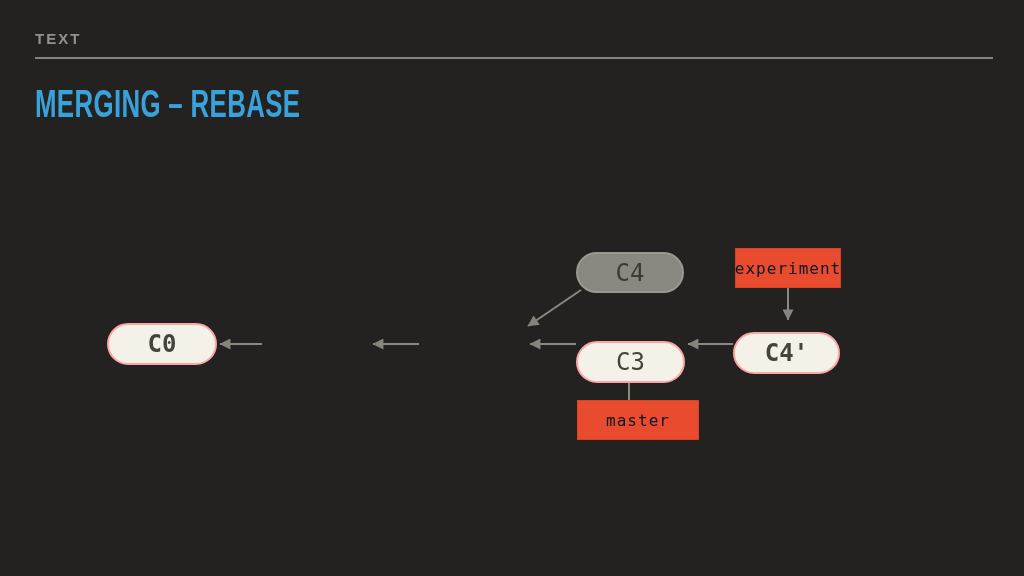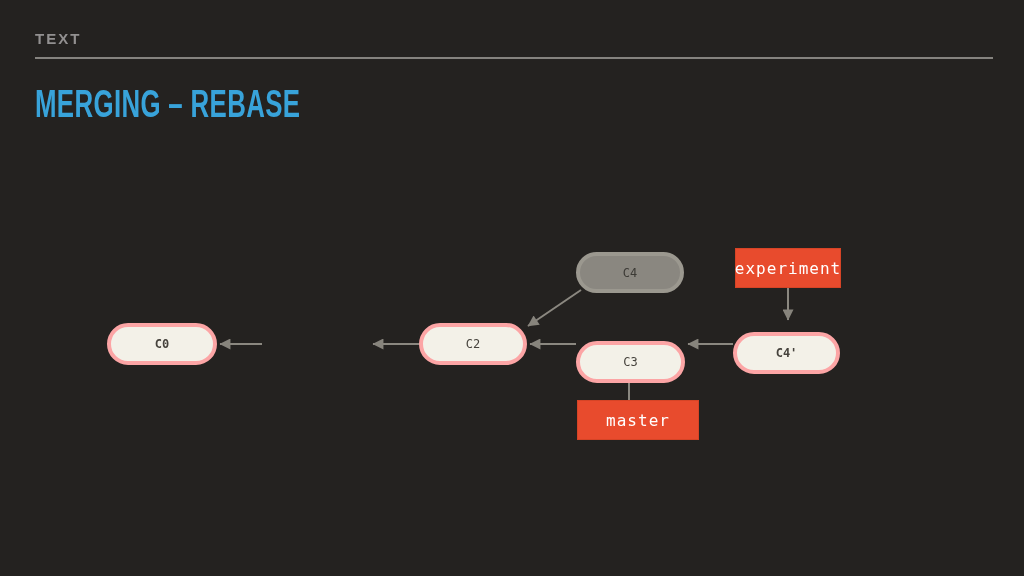--- a/index.html
+++ b/index.html
@@ -47,36 +47,36 @@
     position: absolute;
     box-sizing: border-box;
     display: flex;
     align-items: center;
     justify-content: center;
     font-family: "DejaVu Sans Mono", "Liberation Mono", monospace;
   }
   .commit {
     height: 42px;
     background: #f3f1e8;
-    border: 4px solid #fca5a5;
+    border: 2px solid #fca5a5;
     border-radius: 21px;
     color: #46433d;
-    font-size: 12px;
+    font-size: 24px;
     text-align: center;
   }
   .commit.ghost {
     background: #8a8780;
     border-color: #9b988f;
     color: #3c3a35;
   }
   .branch {
     height: 40px;
     background: #e84b2d;
     border: 1px solid #d64426;
-    color: #ffffff;
+    color: #0f172a;
     font-size: 16px;
     letter-spacing: 1px;
   }
 </style>
 </head>
 <body>
 
 <div class="slide">
 
   <div class="eyebrow">TEXT</div>
@@ -102,21 +102,20 @@
       </g>
     </svg>
 
     <div class="node commit ghost" style="left:576px; top:252px; width:108px; height:41px;">C4</div>
 
     <div class="node branch" style="left:735px; top:248px; width:106px;">experiment</div>
 
     <div class="node commit" style="left:107px; top:323px; width:110px;font-weight:bold;">C0</div>
 
 
-    <div class="node commit" style="left:419px; top:323px; width:108px;">C2</div>
 
     <div class="node commit" style="left:576px; top:323px; width:109px;margin-top:18px;">C3</div>
 
     <div class="node commit" style="left:733px; top:332px; width:107px;font-weight:bold;">C4'</div>
 
     <div class="node branch" style="left:577px; top:400px; width:122px;">master</div>
 
   </div>
 </div>
 

